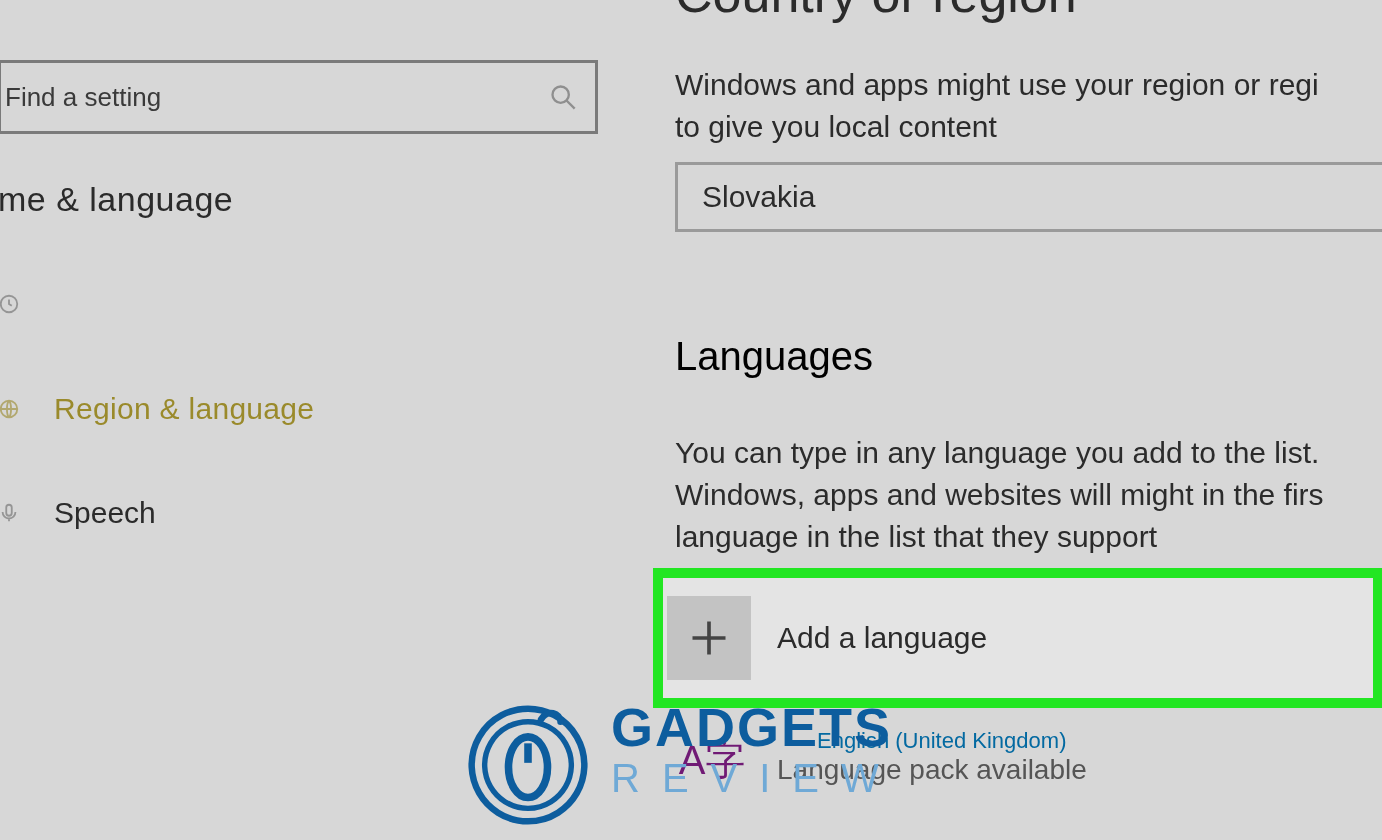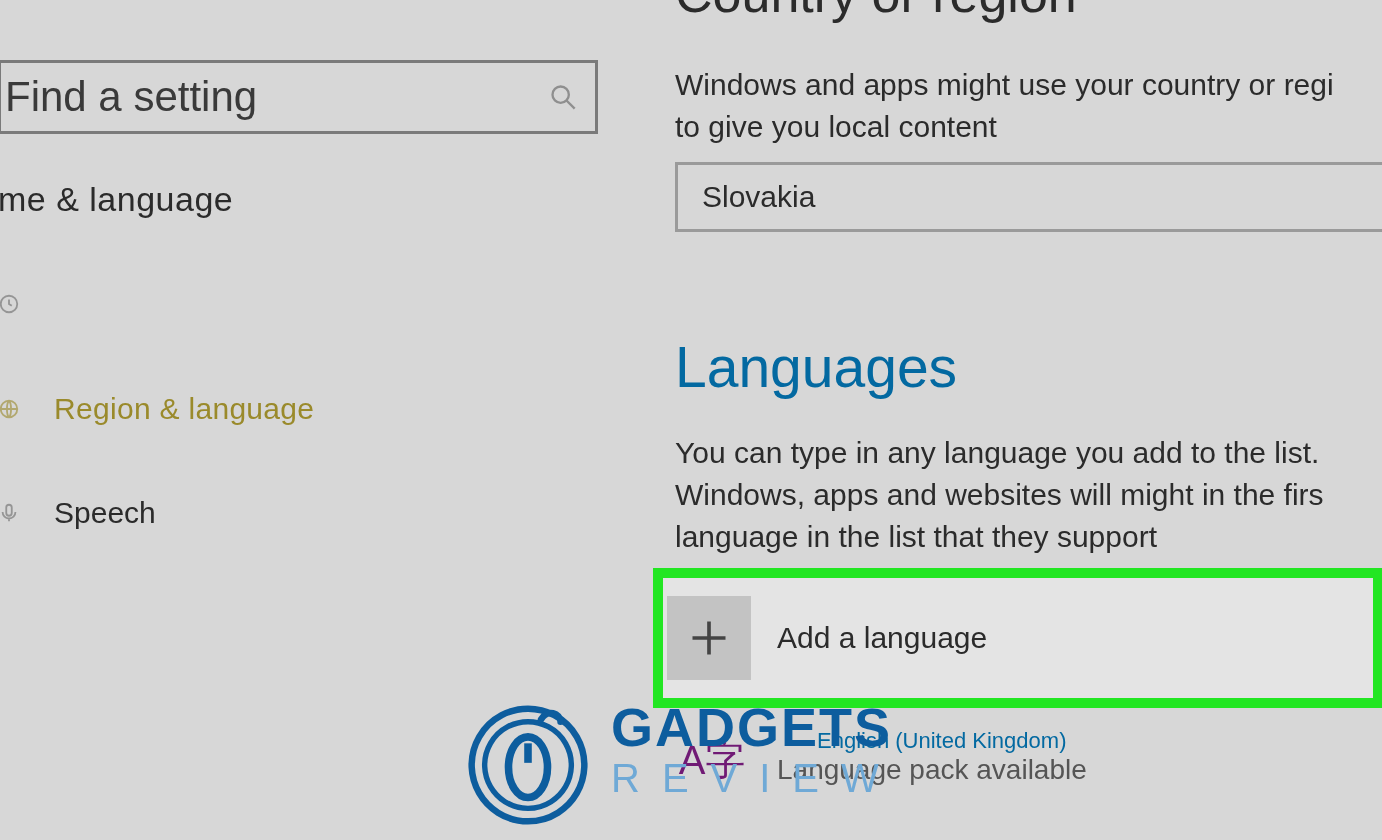--- a/index.html
+++ b/index.html
@@ -40,21 +40,21 @@
     border: 3px solid #7a7a7a;
     background: #d7d7d7;
     display: flex;
     align-items: center;
     justify-content: space-between;
     padding: 0 18px 0 4px;
   }
   .search-box input {
     border: none;
     background: transparent;
-    font-size: 42px;
+    font-size: 26px;
     color: #3a3a3a;
     width: 500px;
     outline: none;
   }
   .search-box input::placeholder { color: #3a3a3a; }
   .search-box .search-icon { width: 28px; height: 28px; opacity: .55; }
 
   .category-header {
     position: absolute;
     left: -2px; top: 180px;
@@ -120,23 +120,23 @@
     display: flex;
     align-items: center;
     padding: 0 24px;
     font-size: 30px;
     color: #2b2b2b;
   }
 
   .languages-title {
     position: absolute;
     top: 334px; left: 0;
-    font-size: 57px;
+    font-size: 40px;
     font-weight: 300;
-    color: #0369a1;
+    color: #000000;
   }
 
   .languages-desc {
     position: absolute;
     top: 432px; left: 0;
     font-size: 30px;
     line-height: 42px;
     color: #2b2b2b;
     width: 720px;
     white-space: nowrap;
@@ -254,21 +254,21 @@
     </svg>
     <span class="label">Speech</span>
   </div>
 </div>
 
 <div class="main">
 
   <div class="section-title-cut">Country or region</div>
 
   <div class="region-desc">
-    <span>Windows and apps might use your country or regi</span><br>
+    <span>Windows and apps might use your region or regi</span><br>
     <span>to give you local content</span>
   </div>
 
   <div class="dropdown">
     <span>Slovakia</span>
   </div>
 
   <div class="languages-title">Languages</div>
 
   <div class="languages-desc">

